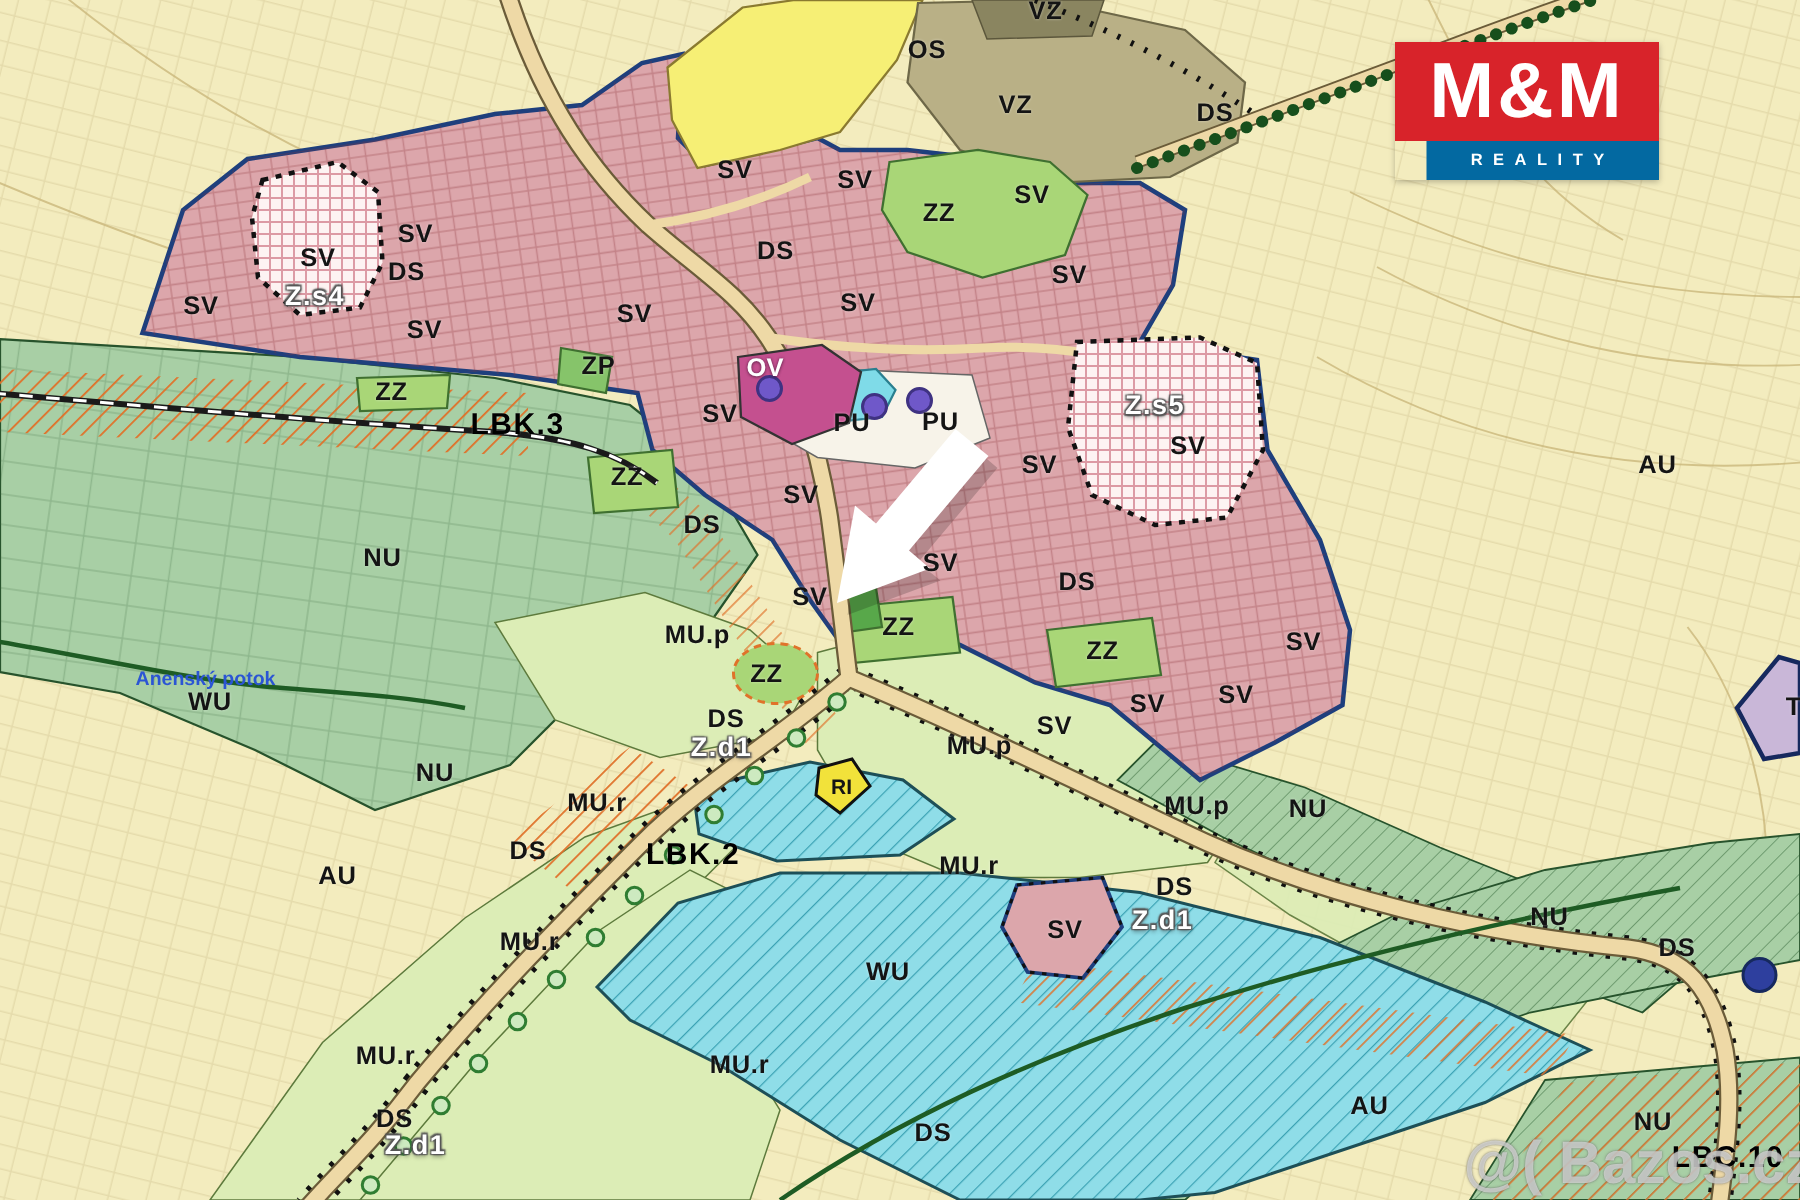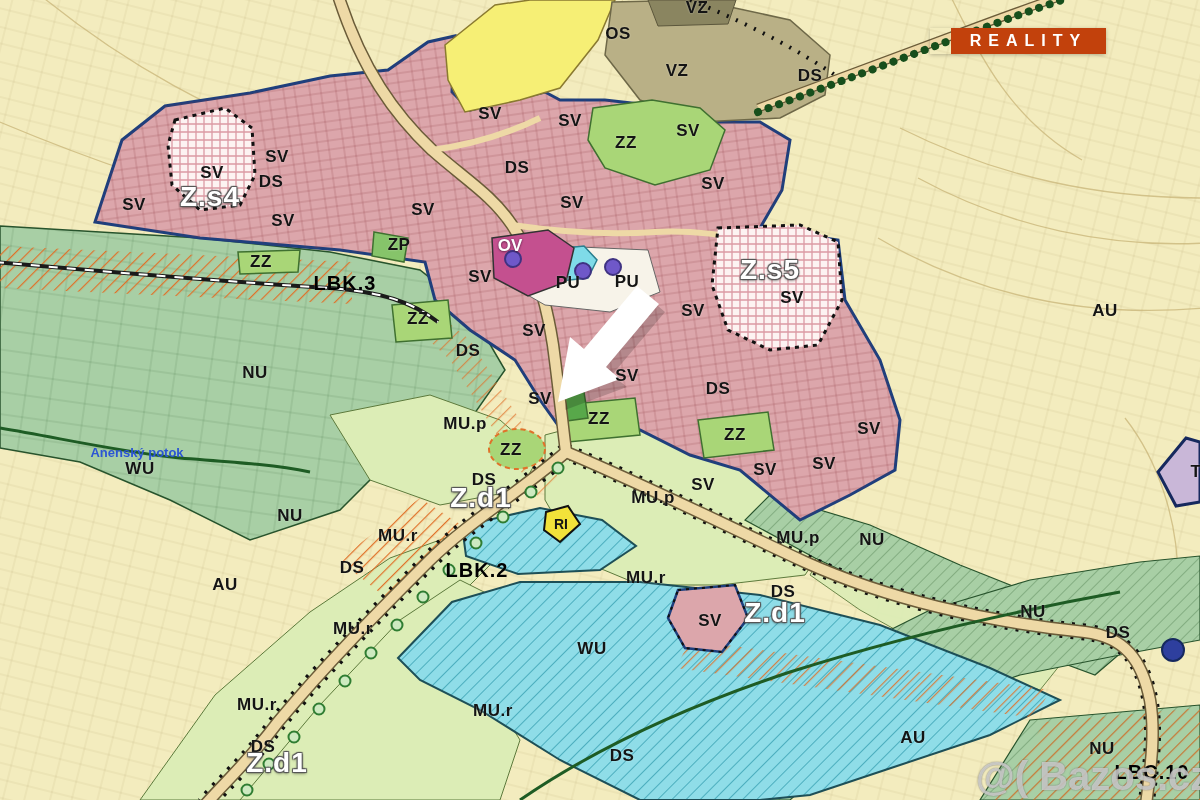--- a/index.html
+++ b/index.html
@@ -4,33 +4,33 @@
 <style>
   html,body{margin:0;padding:0;background:#e8e4d4;}
   #stage{position:relative;width:1200px;height:800px;overflow:hidden;
          font-family:"Liberation Sans", sans-serif;background:#f3ecbe;user-select:none;}
   #map-svg{position:absolute;left:0;top:0;width:1200px;height:800px;}
   #labels-layer{position:absolute;left:0;top:0;width:1200px;height:800px;pointer-events:none;}
   .lbl{position:absolute;transform:translate(-50%,-50%);white-space:nowrap;line-height:1;}
   .lbl-zone{font-weight:bold;font-size:17px;color:#141414;letter-spacing:.5px;
             text-shadow:0 0 2px rgba(255,255,255,.45);}
   .lbl-small{font-weight:bold;font-size:14px;color:#141414;}
-  .lbl-white{font-weight:bold;font-size:28px;color:#fff;letter-spacing:1px;
+  .lbl-white{font-weight:bold;font-size:18px;color:#fff;letter-spacing:1px;
              text-shadow:-1px -1px 1px #555,1px -1px 1px #555,-1px 1px 1px #555,1px 1px 1px #555,0 2px 3px rgba(0,0,0,.35);}
   .lbl-ltwhite{font-weight:bold;font-size:17px;color:#fff;
              text-shadow:0 0 2px #7a2c5e,0 1px 2px rgba(0,0,0,.4);}
   .lbl-orange{font-weight:bold;font-size:20px;color:#000000;letter-spacing:1px;
               text-shadow:0 0 1px rgba(255,255,255,.4);}
   .lbl-stream{font-size:13px;color:#2b55d4;font-weight:bold;}
   .lbl-title{font-weight:bold;font-size:45px;color:#111;letter-spacing:1px;}
   #logo{position:absolute;left:930px;top:28px;width:176px;box-shadow:0 1px 4px rgba(0,0,0,.25);}
   #logo .red{background:#d8232a;color:#fff;height:66px;display:flex;align-items:center;justify-content:center;
              font-weight:bold;font-size:52px;font-family:"Liberation Sans",sans-serif;letter-spacing:2px;}
-  #logo .blue{background:#c2410c;color:#fff;height:26px;display:flex;align-items:center;justify-content:center;
-              font-weight:bold;font-size:16px;letter-spacing:7px;margin-left:21px;}
+  #logo .blue{background:#0369a1;color:#fff;height:26px;display:flex;align-items:center;justify-content:center;
+              font-weight:bold;font-size:11px;letter-spacing:7px;margin-left:21px;}
   .watermark{position:absolute;transform:translate(-50%,-50%);white-space:nowrap;font-weight:bold;pointer-events:none;}
   #wm-tl{left:258px;top:62px;font-size:42px;letter-spacing:9px;color:rgba(255,255,255,.20);}
   #wm-br{left:1093px;top:776px;font-size:40px;color:rgba(255,255,255,.55);
          text-shadow:0 0 2px rgba(110,110,110,.55), 0 0 1px rgba(90,90,90,.6);}
 </style>
 </head>
 <body>
 
 <div id="stage">
 
@@ -244,21 +244,21 @@
       <span class="lbl lbl-zone" style="left: 484px; top: 479px;">DS</span>
       <span class="lbl lbl-zone" style="left: 703px; top: 484px;">SV</span>
       <span class="lbl lbl-white" style="left: 481px; top: 498px;">Z.d1</span>
       <span class="lbl lbl-zone" style="left: 653px; top: 497px;">MU.p</span>
       <span class="lbl lbl-zone" style="left: 290px; top: 515px;">NU</span>
       <span class="lbl lbl-small" style="left: 561px; top: 524px;">RI</span>
       <span class="lbl lbl-zone" style="left: 398px; top: 535px;">MU.r</span>
       <span class="lbl lbl-zone" style="left: 798px; top: 537px;">MU.p</span>
       <span class="lbl lbl-zone" style="left: 872px; top: 539px;">NU</span>
       <span class="lbl lbl-zone" style="left: 352px; top: 567px;">DS</span>
-      <span class="lbl lbl-orange" style="left: 466px; top: 570px; padding-left: 22px;">LBK.2</span>
+      <span class="lbl lbl-orange" style="left: 451px; top: 570px; padding-left: 22px;">LBK.2</span>
       <span class="lbl lbl-zone" style="left: 646px; top: 577px;">MU.r</span>
       <span class="lbl lbl-zone" style="left: 225px; top: 584px;">AU</span>
       <span class="lbl lbl-zone" style="left: 783px; top: 591px;">DS</span>
       <span class="lbl lbl-zone" style="left: 1033px; top: 611px;">NU</span>
       <span class="lbl lbl-white" style="left: 775px; top: 613px;">Z.d1</span>
       <span class="lbl lbl-zone" style="left: 710px; top: 620px;">SV</span>
       <span class="lbl lbl-zone" style="left: 353px; top: 628px;">MU.r</span>
       <span class="lbl lbl-zone" style="left: 1118px; top: 632px;">DS</span>
       <span class="lbl lbl-zone" style="left: 592px; top: 648px;">WU</span>
       <span class="lbl lbl-zone" style="left: 257px; top: 704px;">MU.r</span>
@@ -266,18 +266,19 @@
       <span class="lbl lbl-zone" style="left: 913px; top: 737px;">AU</span>
       <span class="lbl lbl-zone" style="left: 263px; top: 746px;">DS</span>
       <span class="lbl lbl-zone" style="left: 1102px; top: 748px;">NU</span>
       <span class="lbl lbl-zone" style="left: 622px; top: 755px;">DS</span>
       <span class="lbl lbl-white" style="left: 277px; top: 763px;">Z.d1</span>
       <span class="lbl lbl-orange" style="left: 1152px; top: 772px;">LBC.10</span>
     </div>
 
 
 <div id="logo">
+  <div class="red">M&amp;M</div>
   <div class="blue">REALITY</div>
 </div>
 
 <div id="wm-br" class="watermark">@( Bazos.cz</div>
 
 </div>
 
 </body></html>

